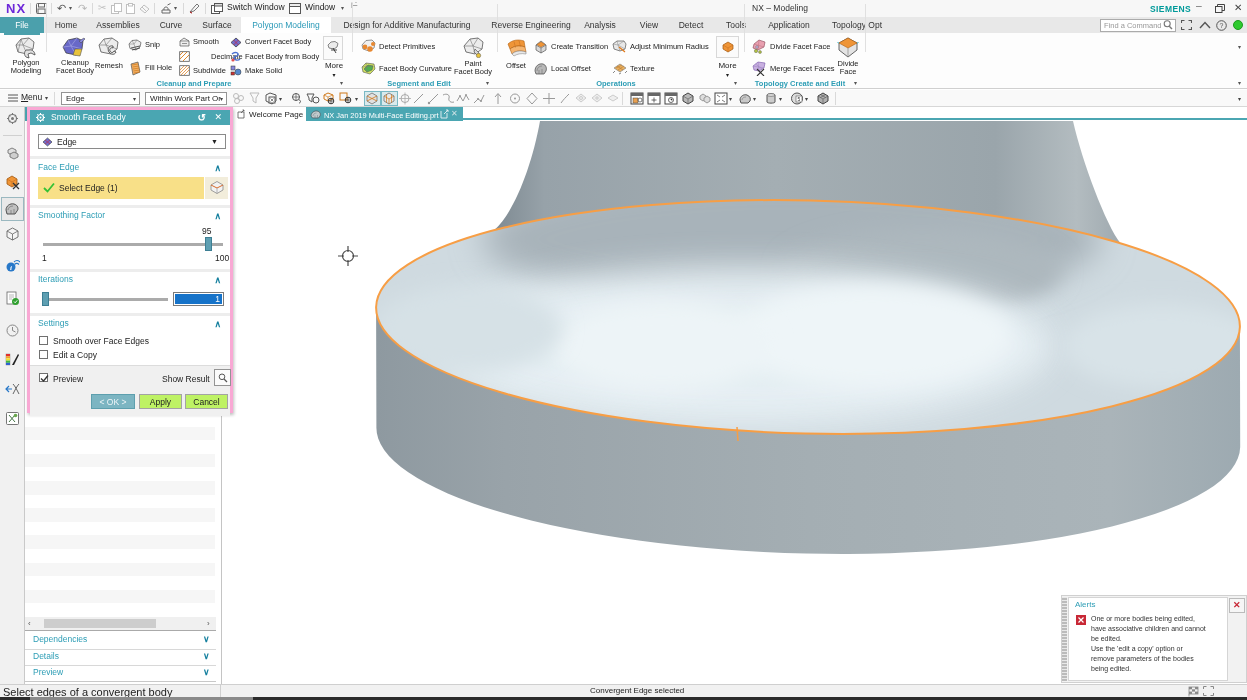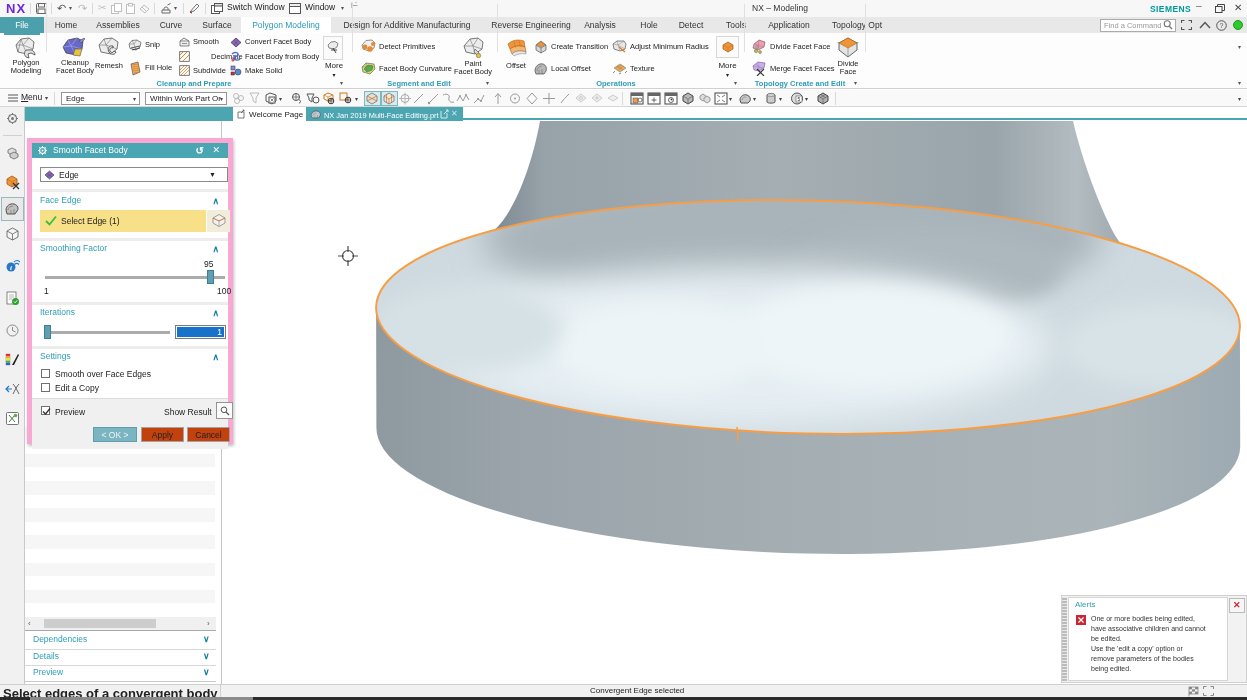--- a/index.html
+++ b/index.html
@@ -40,28 +40,28 @@
   #sidebar { left:0; top:107px; width:25px; height:577px; background:#f1f1f1; border-right:1px solid #c9c9c9; }
   .sic { position:absolute; left:5px; width:15px; height:15px; }
 
   
   #panel { left:25px; top:107px; width:197px; height:577px; background:#fff; border-right:1px solid #c4c4c4; }
 
   
   #viewport { left:222px; top:107px; width:1025px; height:577px; background:#fff; }
 
   
-  #dialog { left:27px; top:107px; width:206px; height:306px; background:#fff; border:5px solid #f9a8d4; box-shadow:1px 2px 3px rgba(0,0,0,0.25);margin-top:31px; }
+  #dialog { left:27px; top:107px; width:206px; height:306px; background:#fff; border:3px solid #f9a8d4; box-shadow:1px 2px 3px rgba(0,0,0,0.25); }
   #dlgtitle { position:absolute; left:0; top:0; width:100%; height:15px; background:#4aa6b2; color:#fff; font-size:8.5px; line-height:15px; }
   .dsec { position:absolute; left:8px; font-size:8.5px; color:#2d9db5; }
   .dchev { position:absolute; right:9px; font-size:9px; color:#16809f; font-weight:bold; }
   .dsepline { position:absolute; left:0; width:100%; height:3px; background:#ededed; }
   .cb { position:absolute; width:9px; height:9px; border:1px solid #707070; background:#fff; }
   .dtext { position:absolute; font-size:8.5px; color:#222; }
-  .btn { position:absolute; height:15px; font-size:8.5px; text-align:center; line-height:14px; background:#c2410c; border:1px solid #a3a3a3; color:#222; }
+  .btn { position:absolute; height:15px; font-size:8.5px; text-align:center; line-height:14px; background:#bef264; border:1px solid #a3a3a3; color:#222; }
 
   
   #statusbar { left:0; top:684px; width:1247px; height:13px; background:#f1f1f1; border-top:1px solid #cfcfcf; font-size:8px; color:#222; }
   #bottomstrip { left:0; top:697px; width:1247px; height:3px; background:#2b2b2b; }
 
   
   #alerts { left:1061px; top:595px; width:186px; height:88px; background:#f2f2f2; border:1px solid #d0d0d0; }
 </style>
 </head>
 <body>
@@ -129,21 +129,21 @@
 <div class="abs" id="tabrow"></div>
 <div class="rtab" style="left:0;top:17px;width:44px;background:#4ba0ac;color:#fff">File</div>
 <div class="rtab" style="left:52px;top:17px;width:28px">Home</div>
 <div class="rtab" style="left:92px;top:17px;width:52px">Assemblies</div>
 <div class="rtab" style="left:156px;top:17px;width:30px">Curve</div>
 <div class="rtab" style="left:198px;top:17px;width:38px">Surface</div>
 <div class="rtab" style="left:241px;top:17px;width:90px;background:#fff;color:#2b9ab8">Polygon Modeling</div>
 <div class="rtab" style="left:334px;top:17px;width:146px">Design for Additive Manufacturing</div>
 <div class="rtab" style="left:486px;top:17px;width:90px">Reverse Engineering</div>
 <div class="rtab" style="left:578px;top:17px;width:44px">Analysis</div>
-<div class="rtab" style="left:634px;top:17px;width:30px">Hole</div>
+<div class="rtab" style="left:634px;top:17px;width:30px">View</div>
 <div class="rtab" style="left:673px;top:17px;width:36px">Detect</div>
 <div class="rtab" style="left:721px;top:17px;width:30px">Tools</div>
 <div class="rtab" style="left:763px;top:17px;width:52px">Application</div>
 <div class="rtab" style="left:827px;top:17px;width:60px">Topology Opt</div>
 <div class="abs" id="findbox">Find a Command</div>
 <svg class="abs" style="left:1163px;top:20px" width="10" height="10" viewBox="0 0 10 10">
     <circle cx="4.2" cy="3.8" r="3" fill="none" stroke="#777" stroke-width="1.1"></circle>
     <path d="M6.3 6.2 L9 9" stroke="#777" stroke-width="1.4"></path>
   </svg>
 <svg class="abs" style="left:1181px;top:20px" width="11" height="10" viewBox="0 0 11 10">
@@ -718,21 +718,21 @@
   <svg class="abs" style="left:188px;top:263px" width="10" height="10" viewBox="0 0 10 10">
       <circle cx="4" cy="3.8" r="2.8" fill="none" stroke="#555" stroke-width="1"></circle>
       <path d="M6 6 L9 9" stroke="#555" stroke-width="1.3"></path>
     </svg>
   <div class="btn" style="left:61px;top:284px;width:44px;background:#7cb5c2;border-color:#5d9fae;color:#eef5f7">&lt; OK &gt;</div>
   <div class="btn" style="left:109px;top:284px;width:43px">Apply</div>
   <div class="btn" style="left:155px;top:284px;width:43px">Cancel</div>
 </div>
 
 <div class="abs" id="statusbar"></div>
-<div class="abs" style="left:3px;top:686px;font-size:13px;color:#222;font-weight:bold">Select edges of a convergent body</div>
+<div class="abs" style="left:3px;top:686px;font-size:11px;color:#222;font-weight:normal">Select edges of a convergent body</div>
 <div class="abs" style="left:590px;top:686px;font-size:8px;color:#222">Convergent Edge selected</div>
 <div class="abs" style="left:220px;top:684px;width:1px;height:13px;background:#cfcfcf"></div>
 <svg class="abs" style="left:1188px;top:686px" width="12" height="11" viewBox="0 0 12 11">
     <rect x="1" y="1" width="9" height="7" fill="none" stroke="#888" stroke-width="0.8"></rect>
     <rect x="1" y="1" width="3" height="2.3" fill="#888"></rect>
     <rect x="7" y="1" width="3" height="2.3" fill="#888"></rect>
     <rect x="4" y="3.3" width="3" height="2.3" fill="#888"></rect>
     <rect x="1" y="5.6" width="3" height="2.3" fill="#888"></rect>
     <rect x="7" y="5.6" width="3" height="2.3" fill="#888"></rect>
     <path d="M1 8 L1 10.5" stroke="#888" stroke-width="0.8"></path>

